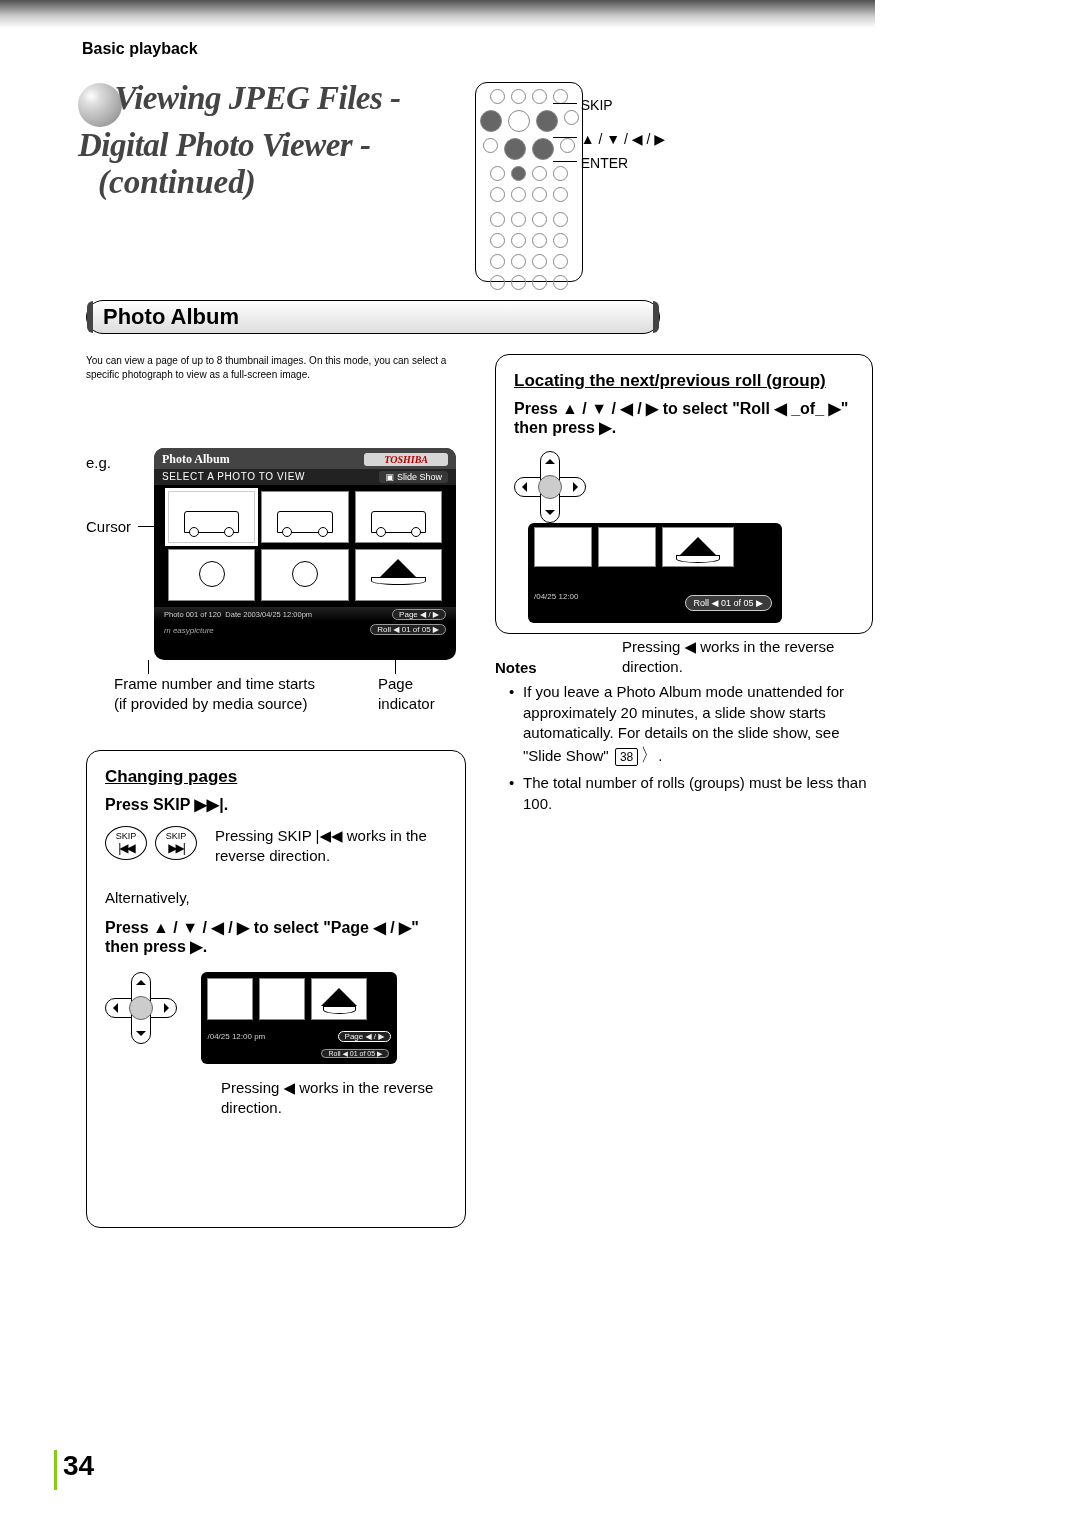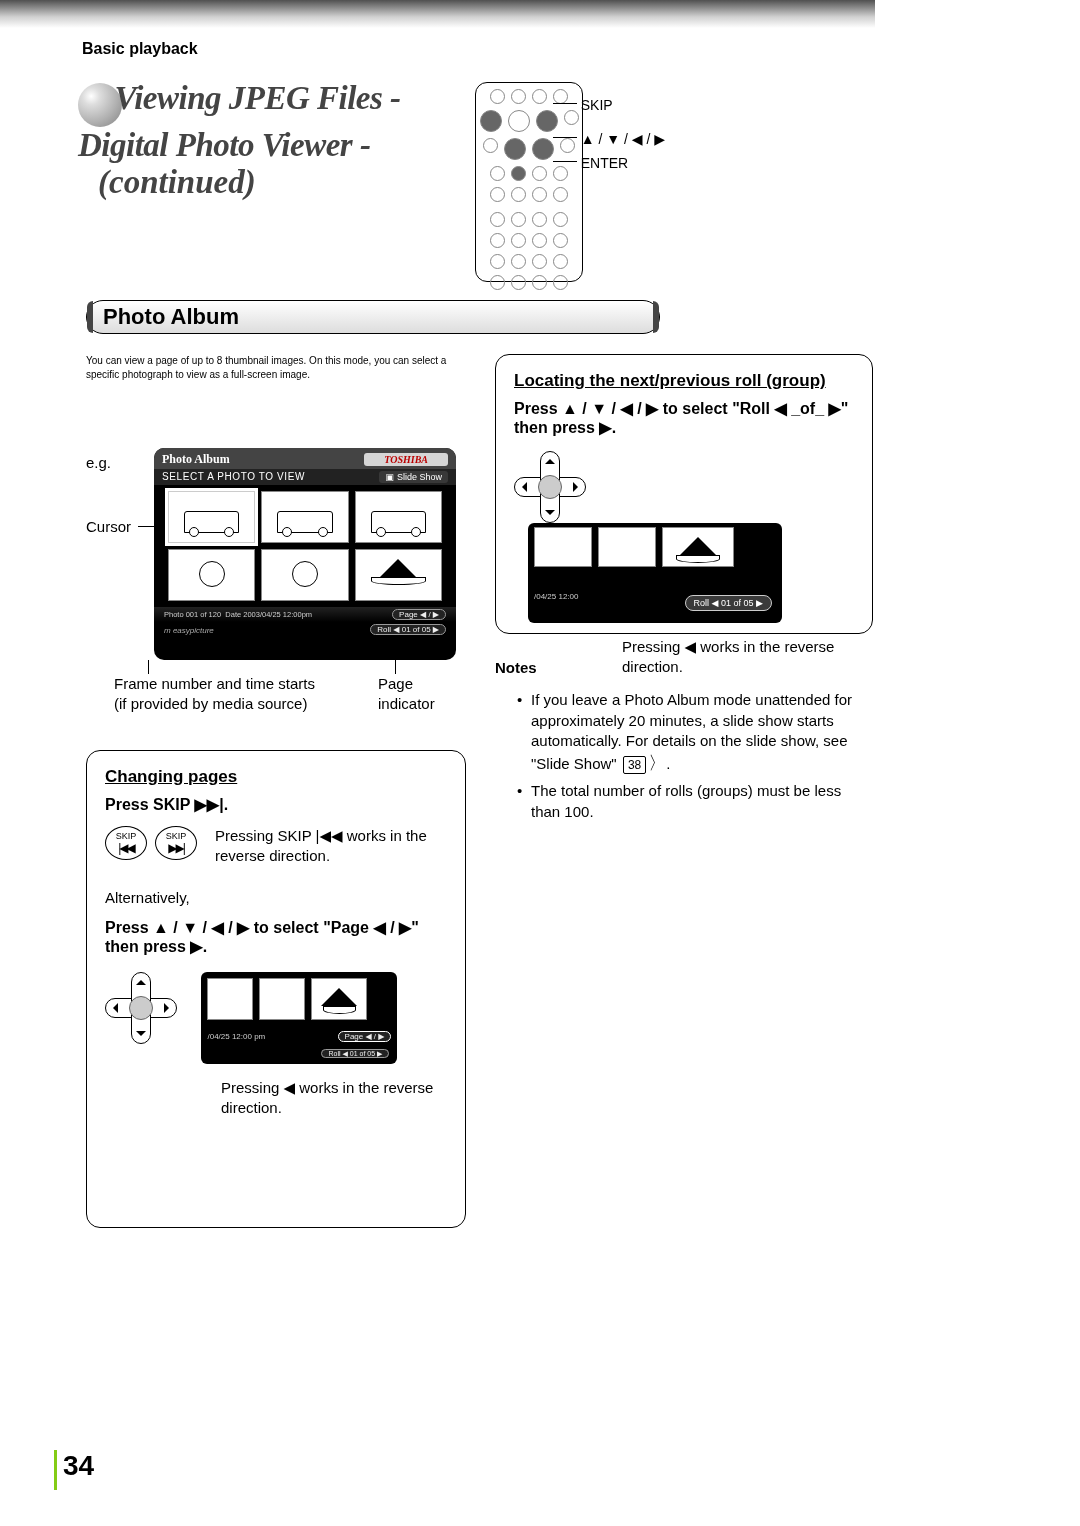--- a/index.html
+++ b/index.html
@@ -370,21 +370,21 @@
 
   .notes-block {
     position: absolute;
     top: 658px;
     left: 495px;
     width: 380px;
     font-size: 15px;
     line-height: 1.35;
   }
   .notes-block .nh { font-weight: bold; margin-bottom: 4px; }
-  .notes-block ul { margin: 12px; padding-left: 14px; list-style: none; }
+  .notes-block ul { margin: 4px; padding-left: 14px; list-style: none; }
   .notes-block li { margin-bottom: 6px; position: relative; padding-left: 10px; }
   .notes-block li::before { content:"•"; position:absolute; left:-4px; }
   .pg-ref {
     display:inline-block; border:1px solid #000; font-size:12px;
     padding: 0 4px; border-radius:2px; margin: 0 2px;
   }
 
   .page-num {
     position: absolute;
     bottom: 36px;

